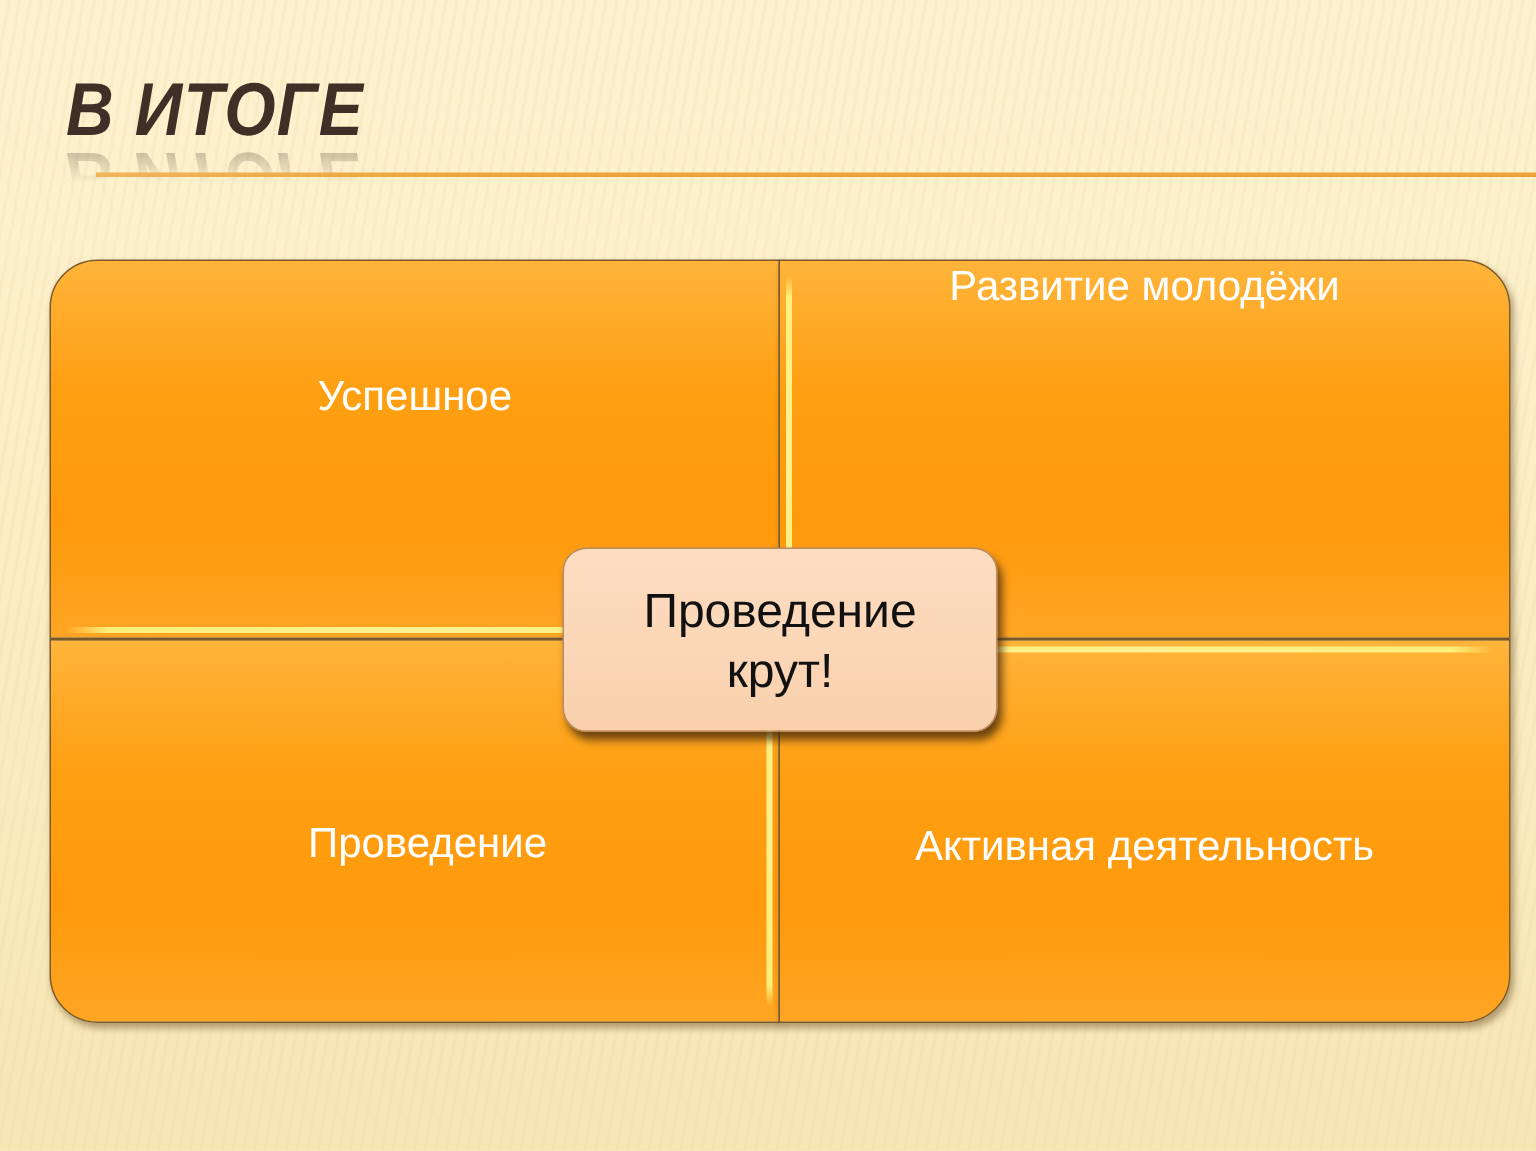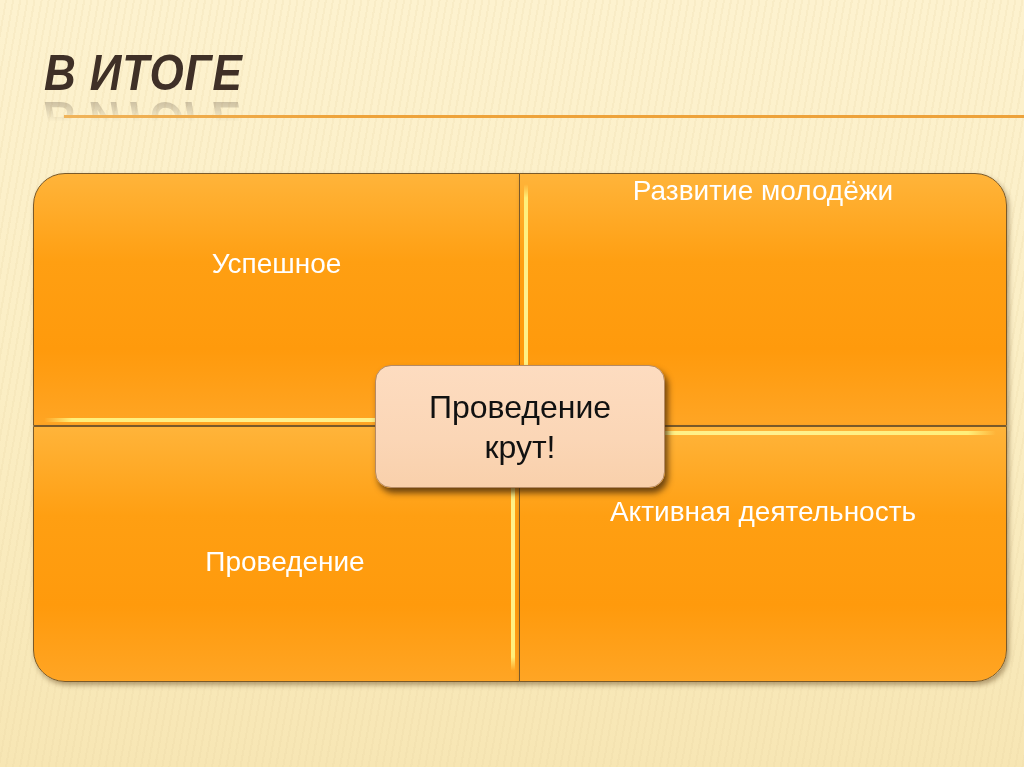--- a/index.html
+++ b/index.html
@@ -129,21 +129,21 @@
     right: 4px; top: 10px; bottom: 10px;
     width: 4px;
     background: linear-gradient(180deg, rgba(255,240,120,0.0), #ffef7a 6%, #fff190 50%, #ffef7a 94%, rgba(255,240,120,0.0));
     border-radius: 2px;
   }
 
   .q-br {
     left: 519px; top: 426px; width: 488px; height: 256px;
     border-bottom-right-radius: 32px;
   }
-  .q-br .label { margin-top: 68px; }
+  .q-br .label { margin-top: 120px; }
   .q-br::after {
     content: "";
     position: absolute;
     left: 10px; right: 10px; top: 4px;
     height: 4px;
     background: linear-gradient(90deg, rgba(255,240,120,0.0), #ffef7a 6%, #fff190 50%, #ffef7a 94%, rgba(255,240,120,0.0));
     border-radius: 2px;
   }
 
   

